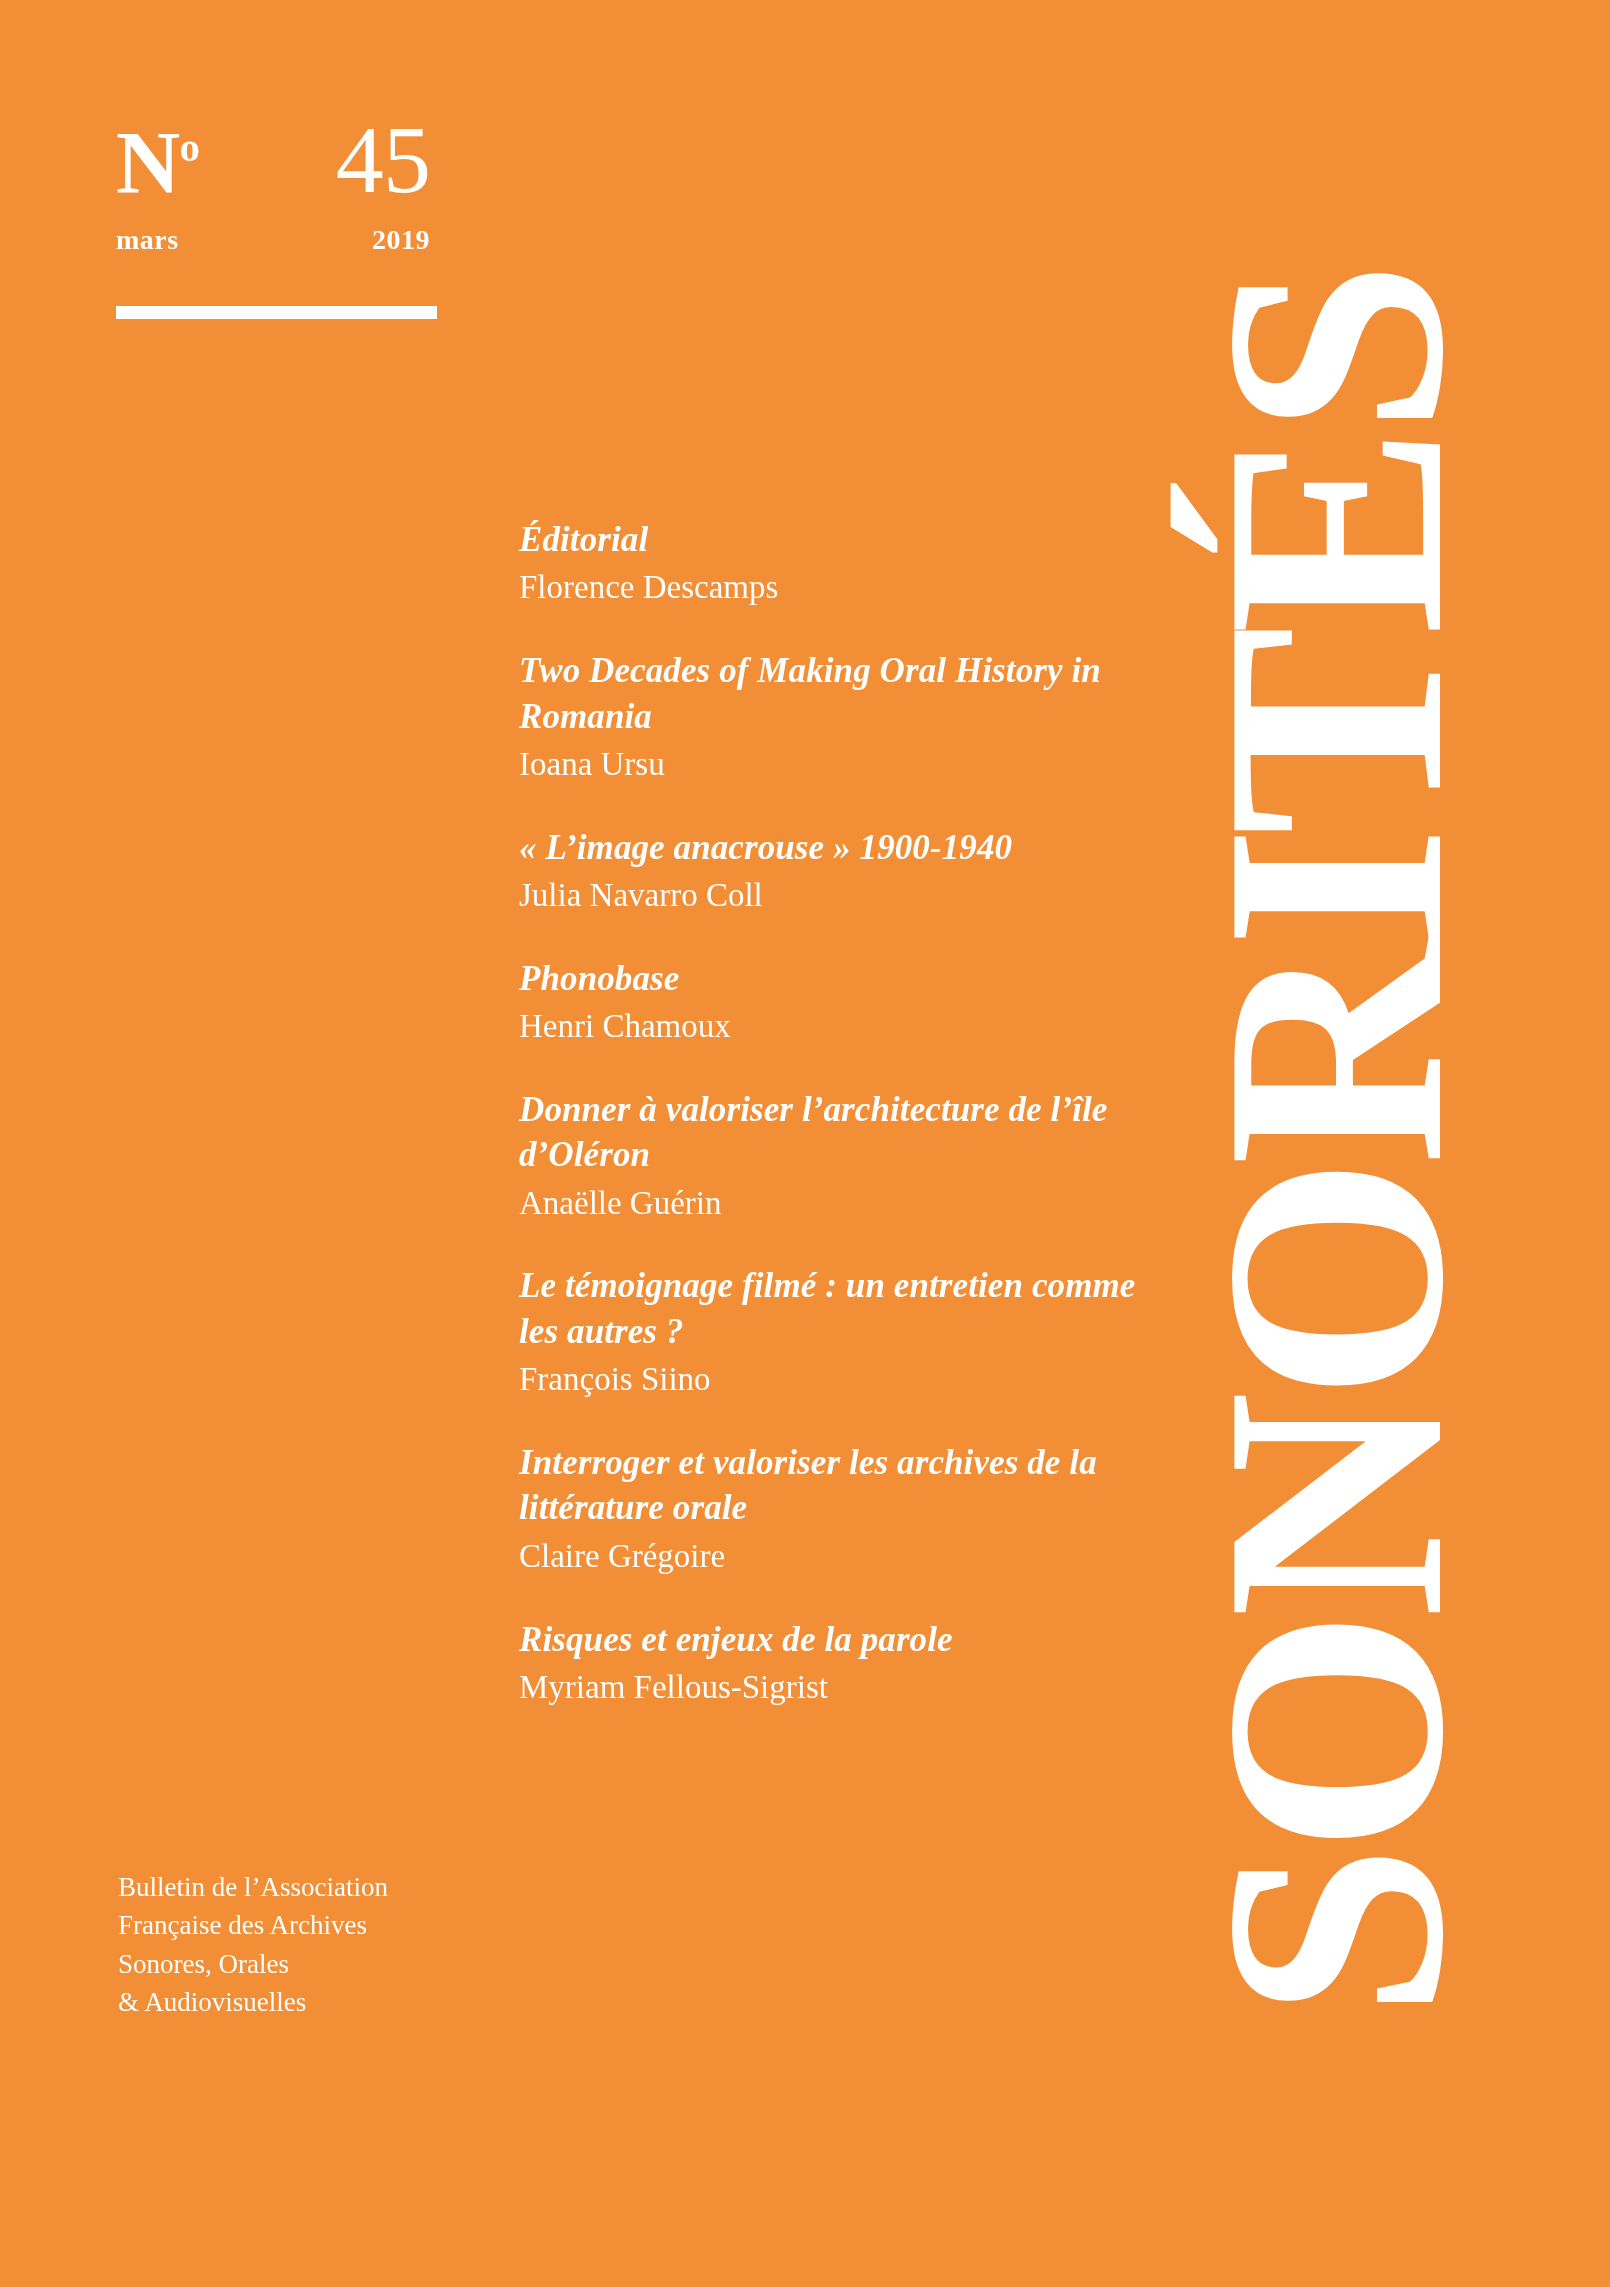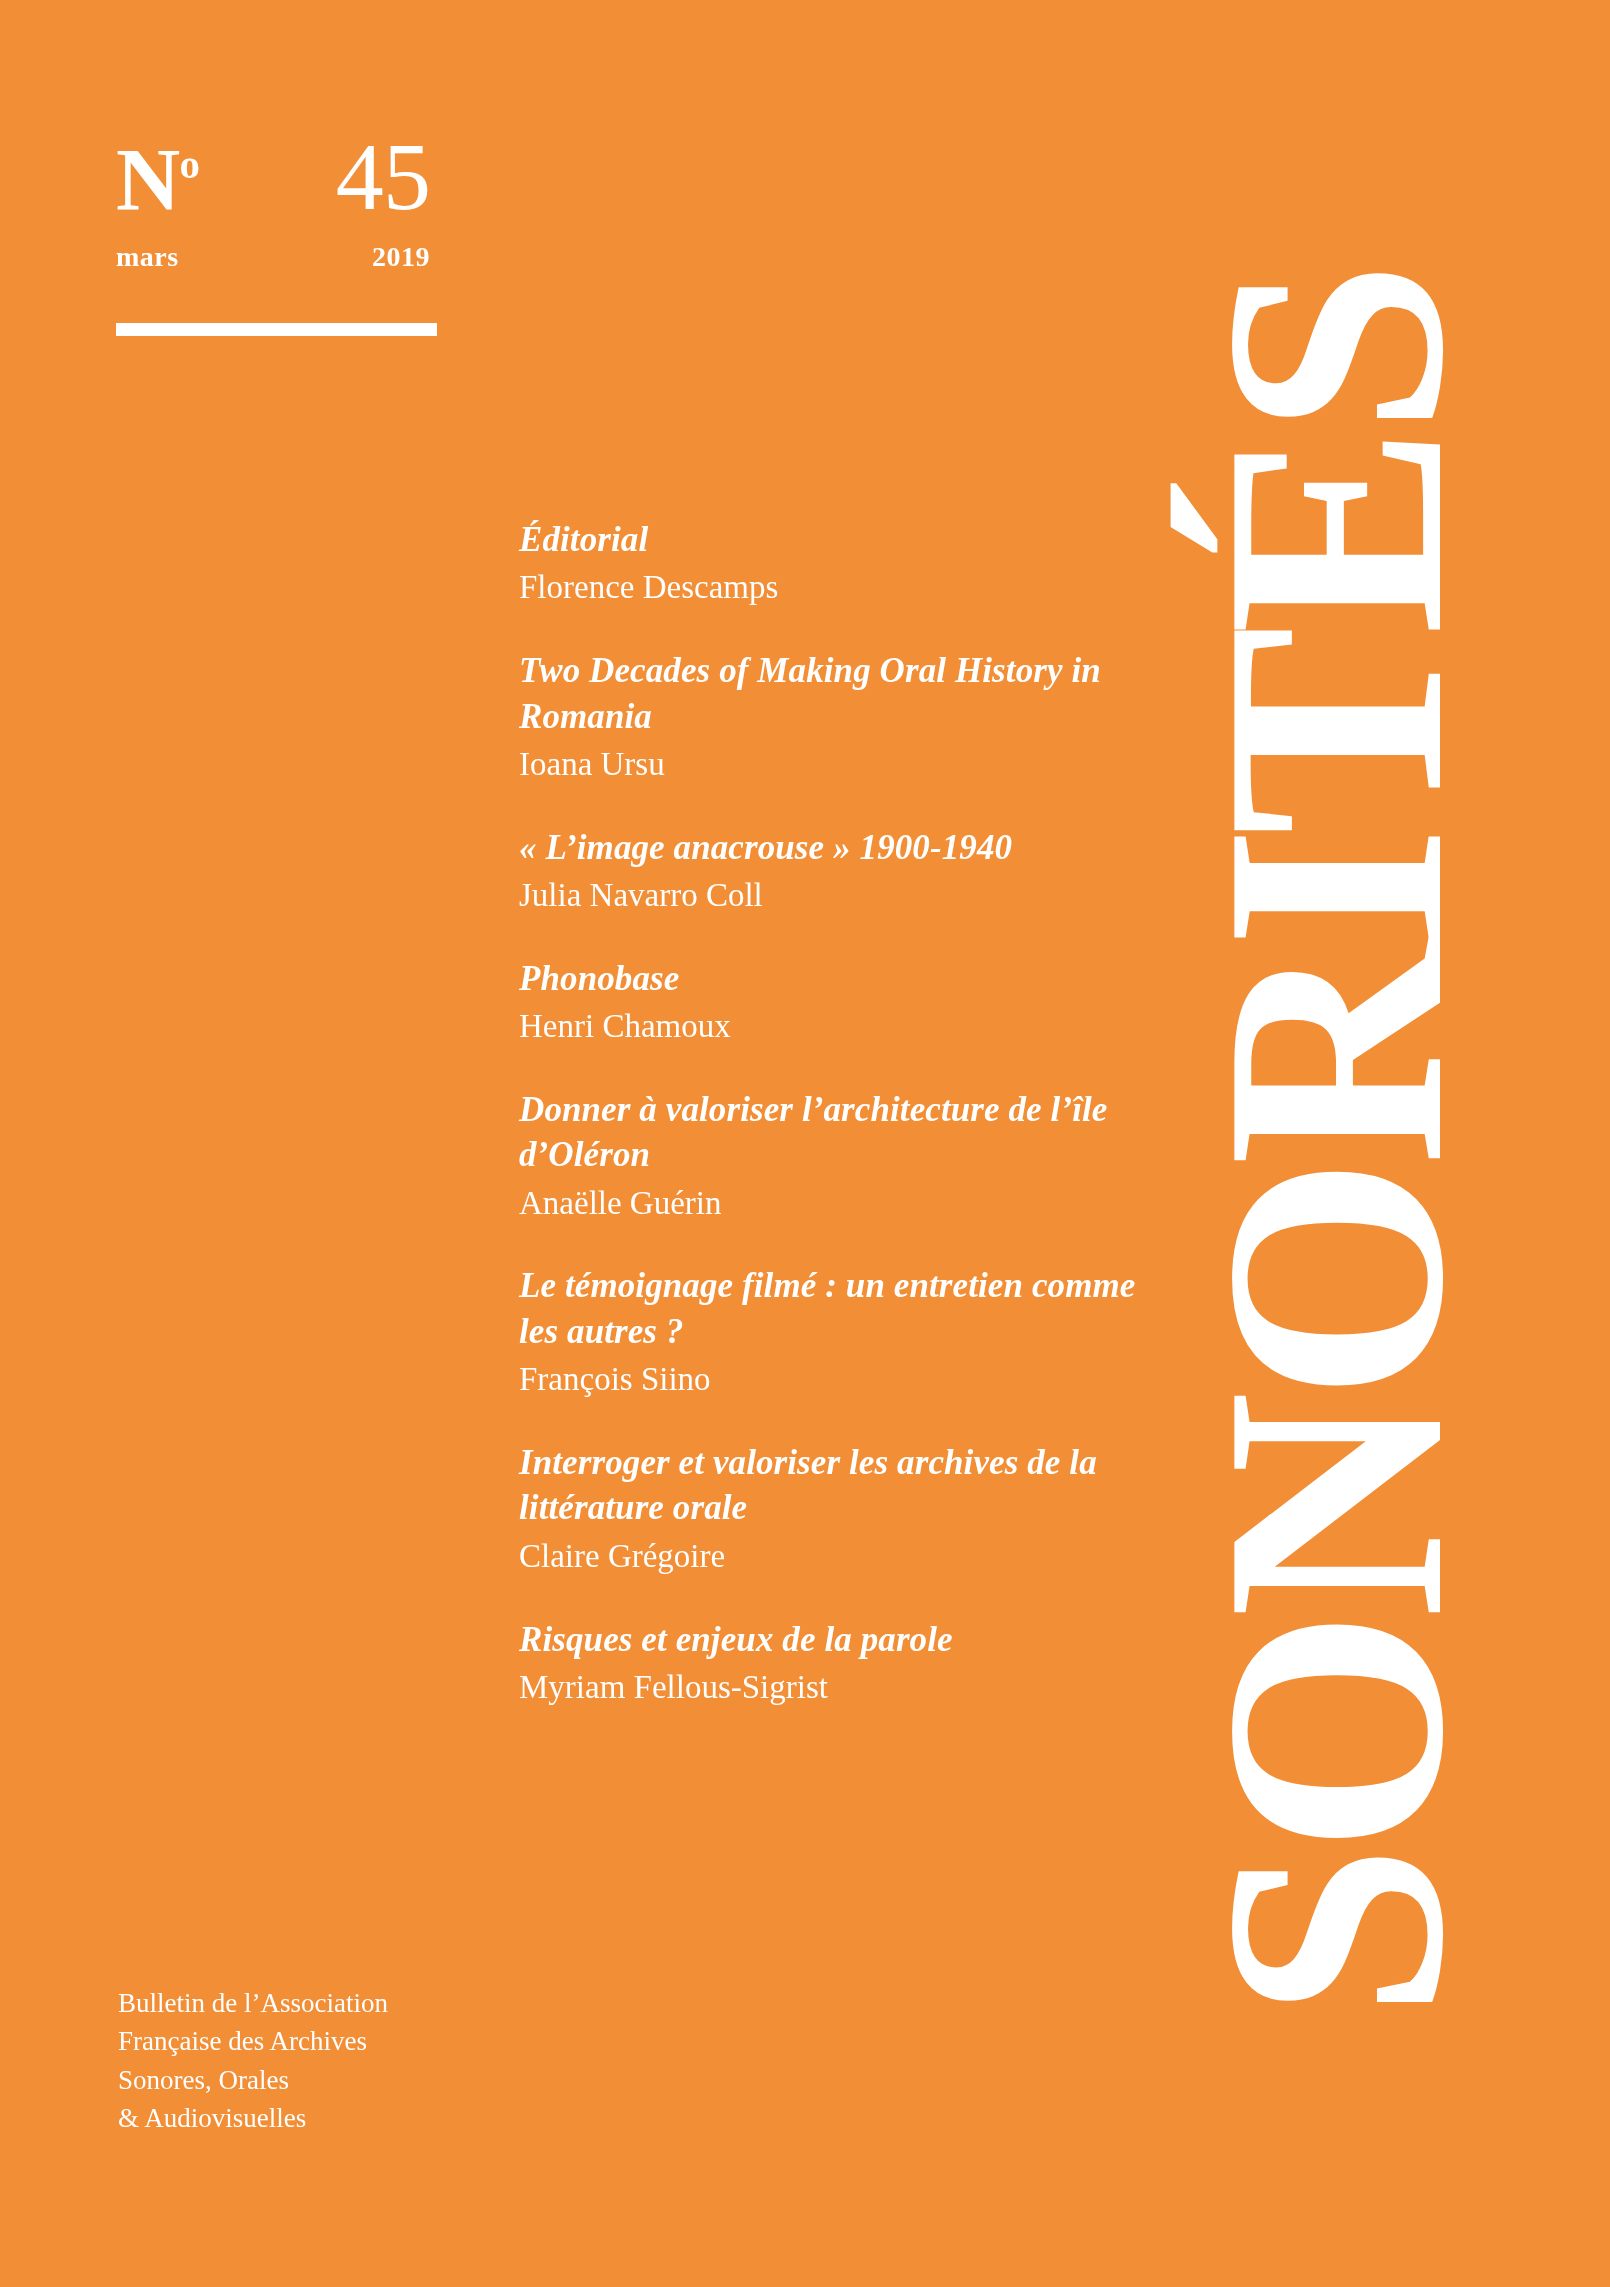--- a/index.html
+++ b/index.html
@@ -19,21 +19,21 @@
     position: absolute;
     inset: 0;
     background: #F18E36;
     overflow: hidden;
   }
 
   
   .masthead {
     position: absolute;
     left: 116px;
-    top: 129px;
+    top: 112px;
     width: 323px;
     color: #FFFFFF;
   }
   .issue-line {
     display: flex;
     align-items: baseline;
     justify-content: space-between;
     width: 314px;
     font-weight: bold;
     font-size: 89px;
@@ -123,21 +123,21 @@
     font-weight: bold;
     font-size: 314px;
     line-height: 0.86;
     letter-spacing: -9.2px;
   }
 
   
   .association {
     position: absolute;
     left: 118px;
-    top: 1984px;
+    top: 1868px;
     color: #FFFFFF;
     font-size: 27px;
     line-height: 1.42;
     font-weight: normal;
   }
   .association div {
     white-space: nowrap;
   }
 </style>
 </head>

